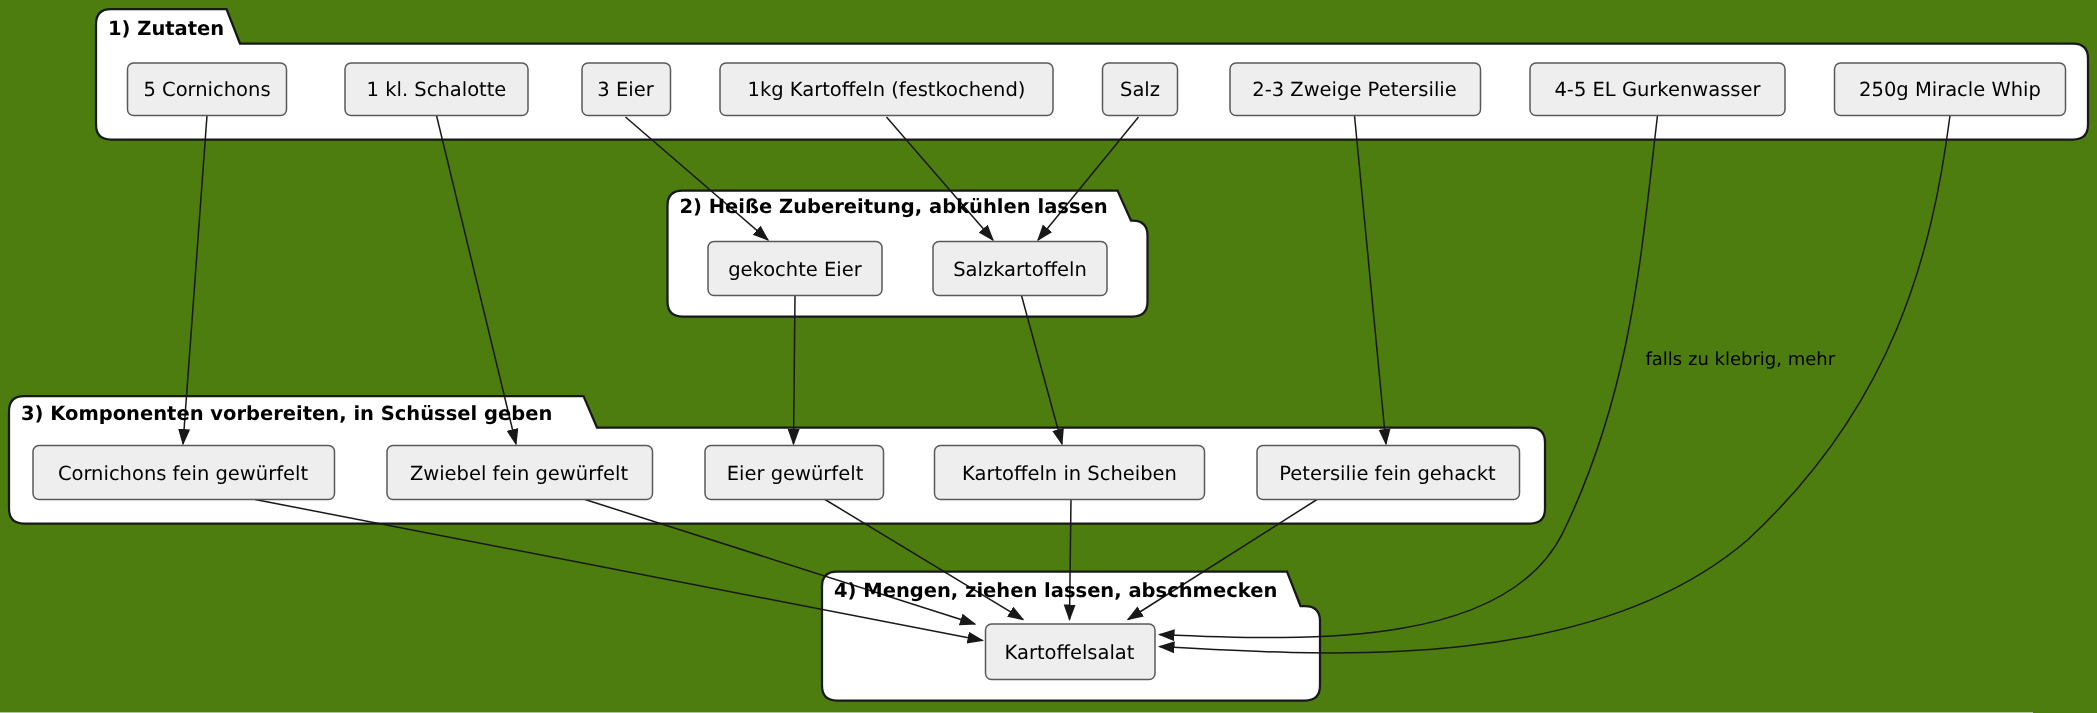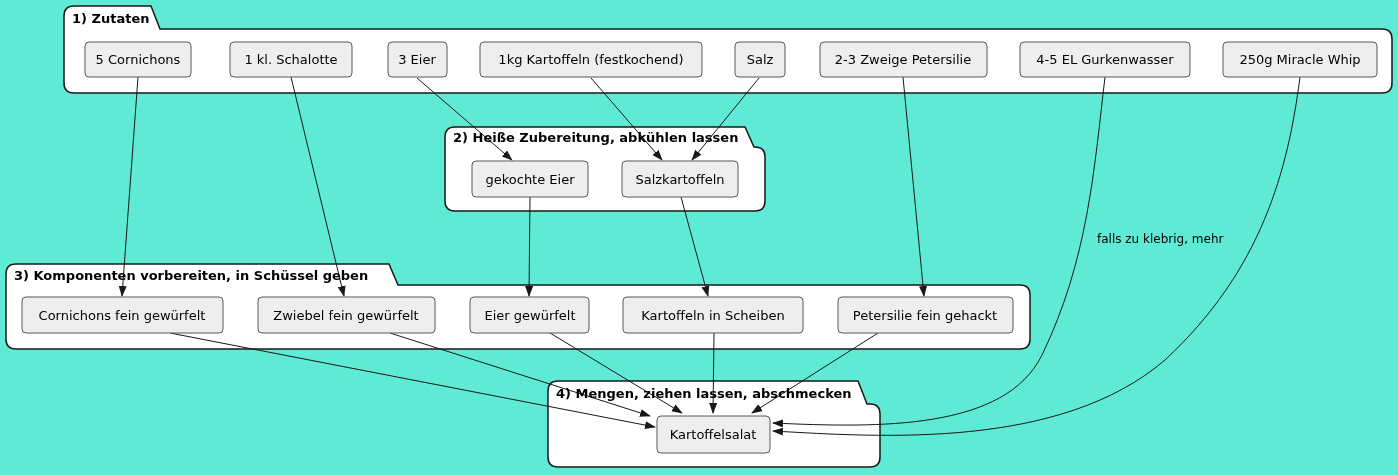--- a/index.html
+++ b/index.html
@@ -1,16 +1,16 @@
 <!DOCTYPE html>
 <html><head>
 <meta charset="utf-8">
 <style>
   html,body{margin:0;padding:0;background:#ffffff;}
-  #stage{position:relative;width:1398px;height:475px;background:#5eead4;overflow:hidden;}
+  #stage{position:relative;width:1398px;height:475px;background:#4d7c0f;overflow:hidden;}
   svg text{font-family:"DejaVu Sans",sans-serif;font-size:13px;fill:#000000;}
   .frame{fill:#ffffff;stroke:#181818;stroke-width:1.5;}
   .node{fill:#eeeeee;stroke:#595959;stroke-width:1;}
   .edge{fill:none;stroke:#181818;stroke-width:1;}
   .gtitle{font-weight:bold;}
   .nlabel{text-anchor:middle;}
   .elabel{font-size:12px;}
 </style>
 </head>
 <body>

